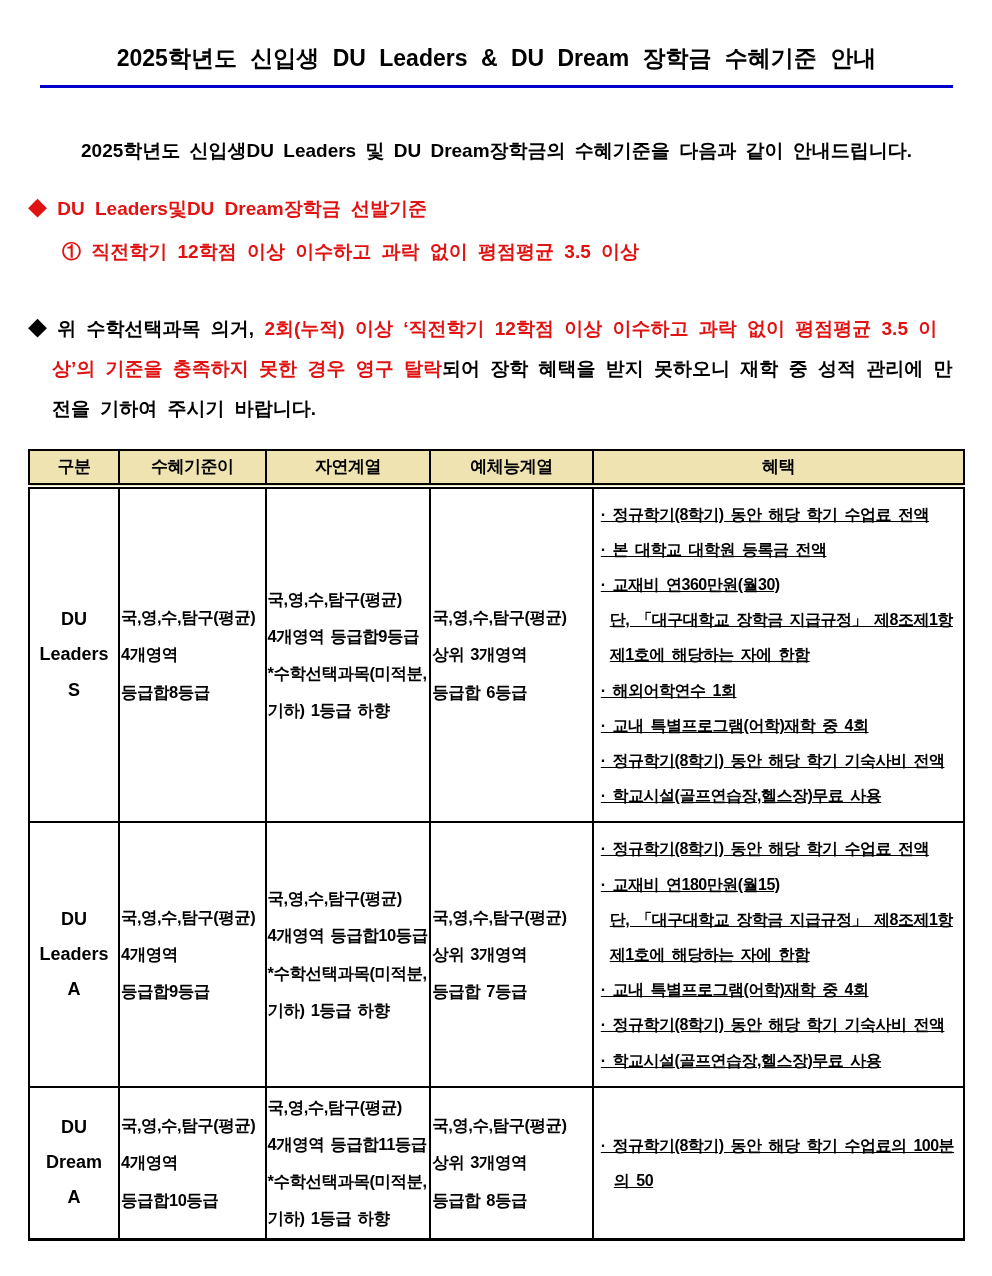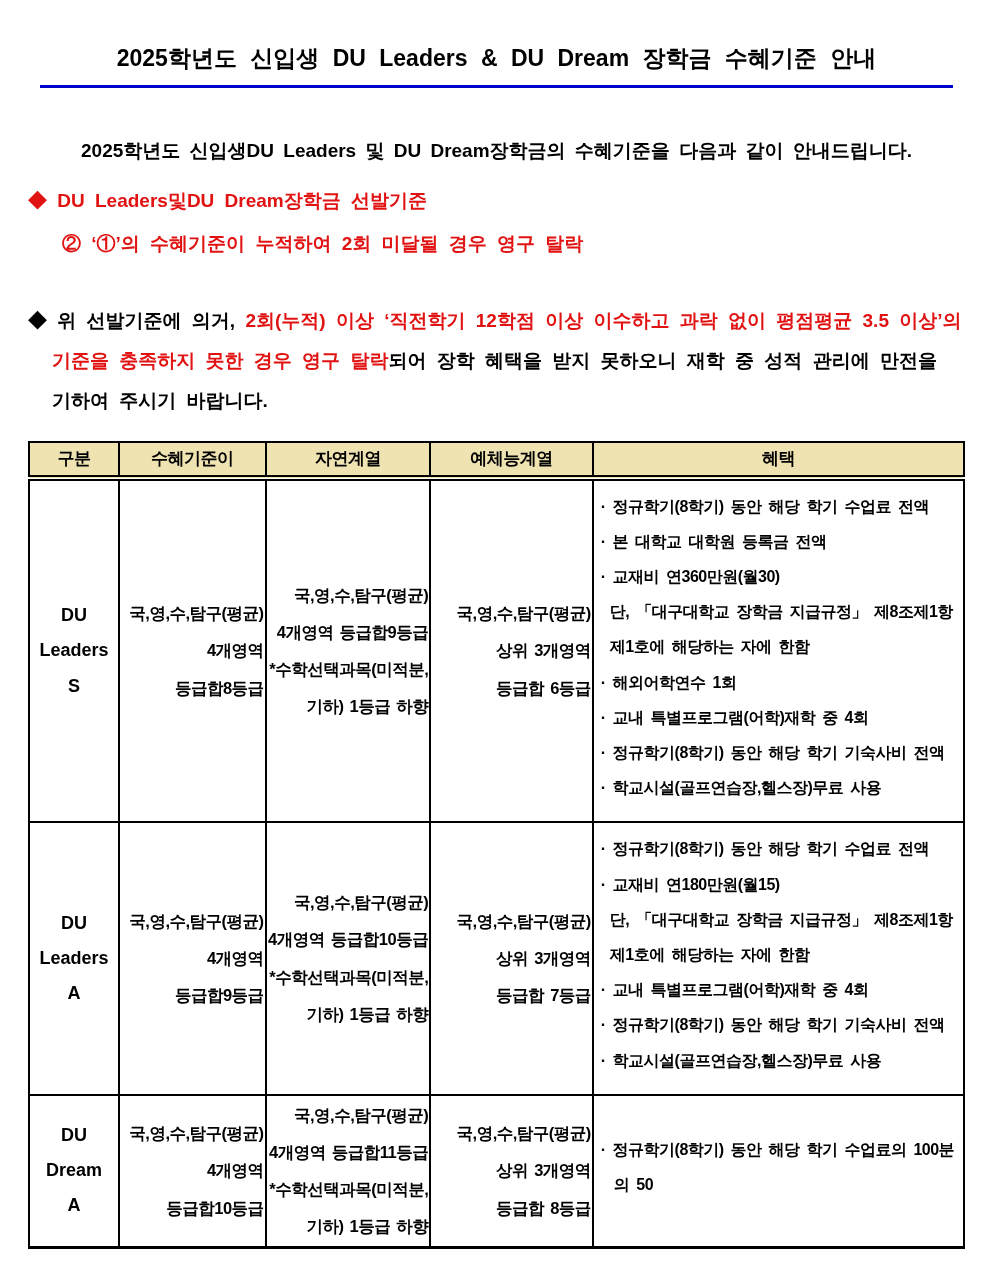--- a/index.html
+++ b/index.html
@@ -25,21 +25,21 @@
     word-spacing:7px;
     padding:8px 0 11px 0;
     border-bottom:3px solid var(--blue);
   }
   .intro{
     margin-top:50px;
     font-size:19px;
     word-spacing:4px;
     text-align:center;
   }
-  .sec1{margin-top:24px;font-size:19px;color:var(--red);}
+  .sec1{margin-top:32px;font-size:19px;color:var(--red);}
   .sec1 .heading{word-spacing:5px;}
   .sec1 .item{margin:17px 0 0 34px;word-spacing:5px;}
   .sec2{
     margin-top:44px;
     font-size:19px;
     line-height:2.12;
     word-spacing:5px;
     padding-left:24px;
     text-indent:-24px;
   }
@@ -59,47 +59,48 @@
     letter-spacing:-0.5px;
     margin-left:40px;
   }
   .sch tr:last-child td{border-bottom:3px solid #000;}
   td.c-grade{
     font-size:18px;text-align:center;line-height:1.95;
     width:90px;
     margin-top:40px;
   }
   td.c-track{
-    font-size:16.5px;text-align:right;line-height:2.25;
+    font-size:16.5px;text-align:left;line-height:2.25;
     letter-spacing:-0.5px;word-spacing:2px;
   }
   td.c-benefits{
     font-size:16px;
-    padding:8px 4px 16px 7px;
+    padding:8px 4px 8px 7px;
     line-height:2.2;
     vertical-align:middle;
     letter-spacing:-0.5px;
     word-spacing:3px;
+    text-decoration:underline;
   }
   .benefit.bullet{padding-left:13px;text-indent:-13px;}
   .benefit.cont{padding-left:9px;}
 </style>
 </head>
 <body>
 
 <h1 class="title">2025학년도 신입생 DU Leaders &amp; DU Dream 장학금 수혜기준 안내</h1>
 
 <p class="intro">2025학년도 신입생DU Leaders 및 DU Dream장학금의 수혜기준을 다음과 같이 안내드립니다.</p>
 
 <div class="sec1">
   <div class="heading"><span>◆</span> <span>DU Leaders및DU Dream장학금 선발기준</span></div>
-  <div class="item">② ‘①’의 수혜기준이 누적하여 2회 미달될 경우 영구 탈락</div>
+  <div class="item">① 직전학기 12학점 이상 이수하고 과락 없이 평점평균 3.5 이상</div>
 </div>
 
-<p class="sec2"><span>◆</span> <span>위 선발기준에 의거, </span><span class="red">2회(누적) 이상 ‘직전학기 12학점 이상 이수하고 과락 없이 평점평균 3.5 이상’의 기준을 충족하지 못한 경우 영구 탈락</span><span>되어 장학 혜택을 받지 못하오니 재학 중 성적 관리에 만전을 기하여 주시기 바랍니다.</span></p>
+<p class="sec2"><span>◆</span> <span>위 수학선택과목 의거, </span><span class="red">2회(누적) 이상 ‘직전학기 12학점 이상 이수하고 과락 없이 평점평균 3.5 이상’의 기준을 충족하지 못한 경우 영구 탈락</span><span>되어 장학 혜택을 받지 못하오니 재학 중 성적 관리에 만전을 기하여 주시기 바랍니다.</span></p>
 
 <table class="sch">
   <colgroup>
     <col style="width:90px">
       <col style="width:147px">
       <col style="width:165px">
       <col style="width:163px">
       <col style="width:372px">
   </colgroup>
   <thead>

